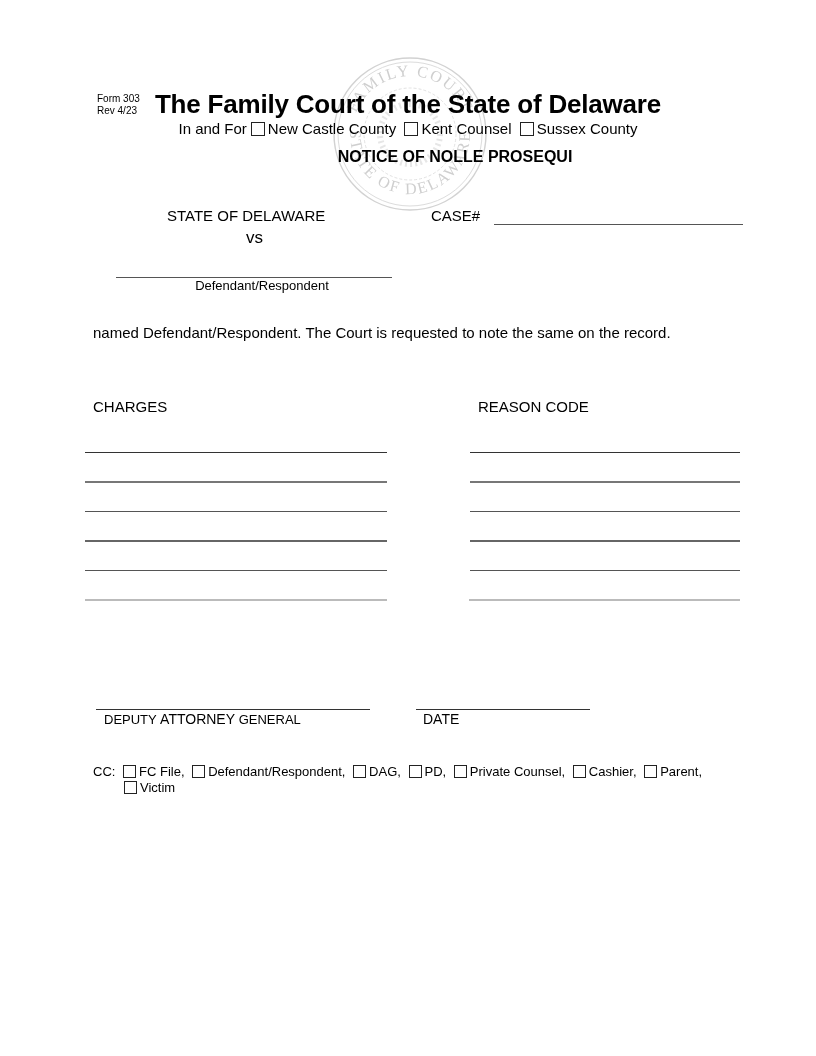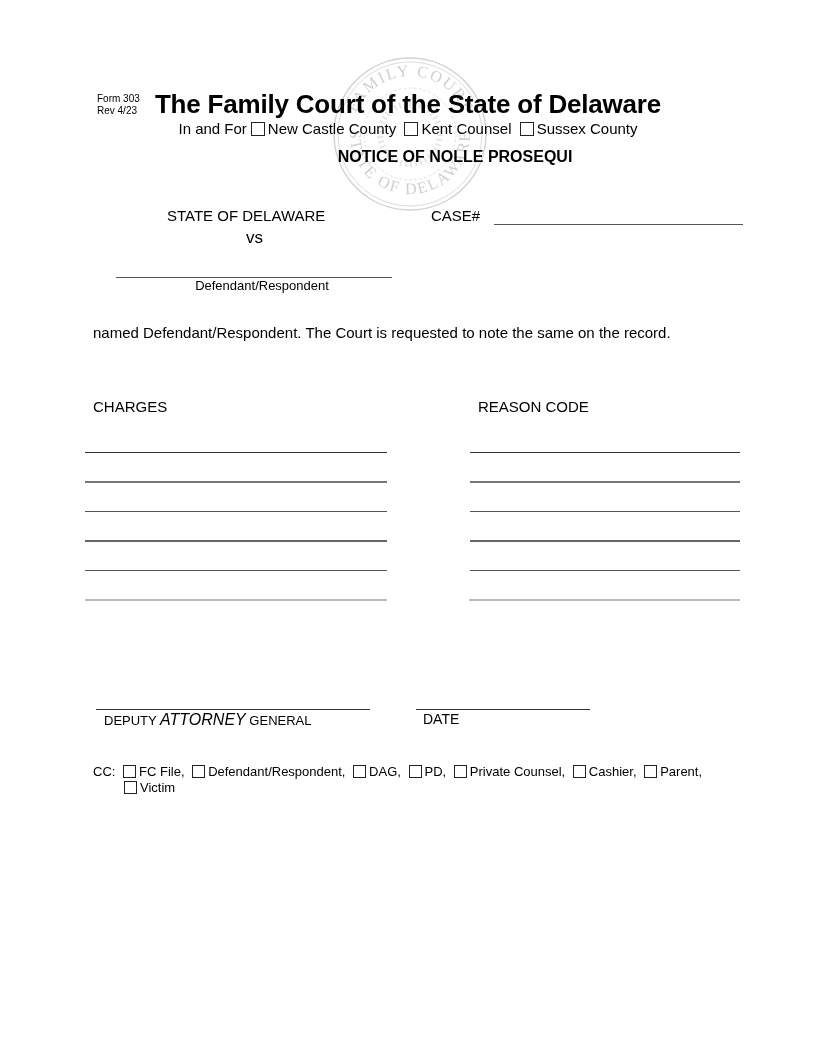--- a/index.html
+++ b/index.html
@@ -79,21 +79,21 @@
 <div class="line" style="left:470px; top:511px; width:270px;"></div>
 <div class="line" style="left:85px; top:540px; width:302px; border-top-width:2px; border-top-color:#666;"></div>
 <div class="line" style="left:470px; top:540px; width:270px; border-top-width:2px; border-top-color:#666;"></div>
 <div class="line" style="left:85px; top:570px; width:302px;"></div>
 <div class="line" style="left:470px; top:570px; width:270px;"></div>
 <div class="line light" style="left:85px; top:599px; width:302px; border-top-width:2px; border-top-color:#bbb;"></div>
 <div class="line light" style="left:469px; top:599px; width:271px; border-top-width:2px; border-top-color:#bbb;"></div>
 
 <div class="line dark" style="left:96px; top:709px; width:274px;"></div>
 <div class="line dark" style="left:416px; top:709px; width:174px;"></div>
-<div class="abs" style="left:104px; top:711px; font-size:13px; white-space:nowrap;"><span>DEPUTY </span><span style="font-size:16px;font-style:italic;">ATTORNEY</span><span> GENERAL</span></div>
+<div class="abs" style="left:104px; top:711px; font-size:13px; white-space:nowrap;"><span>DEPUTY </span><span style="font-size:14px;">ATTORNEY</span><span> GENERAL</span></div>
 <div class="abs" style="left:423px; top:711px; font-size:14px;">DATE</div>
 
 <div class="abs cc-row">
   <span>CC:</span>
   <span class="item"><span class="cb sm"></span><span>FC File,</span></span>
   <span class="item"><span class="cb sm"></span><span>Defendant/Respondent,</span></span>
   <span class="item"><span class="cb sm"></span><span>DAG,</span></span>
   <span class="item"><span class="cb sm"></span><span>PD,</span></span>
   <span class="item"><span class="cb sm"></span><span>Private Counsel,</span></span>
   <span class="item"><span class="cb sm"></span><span>Cashier,</span></span>

